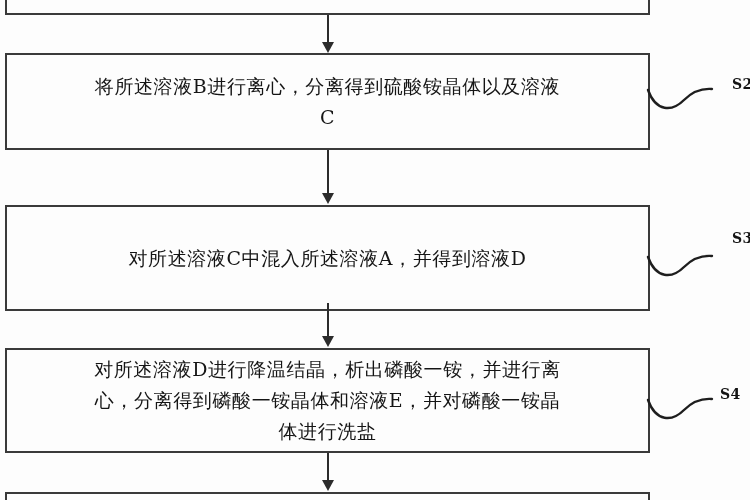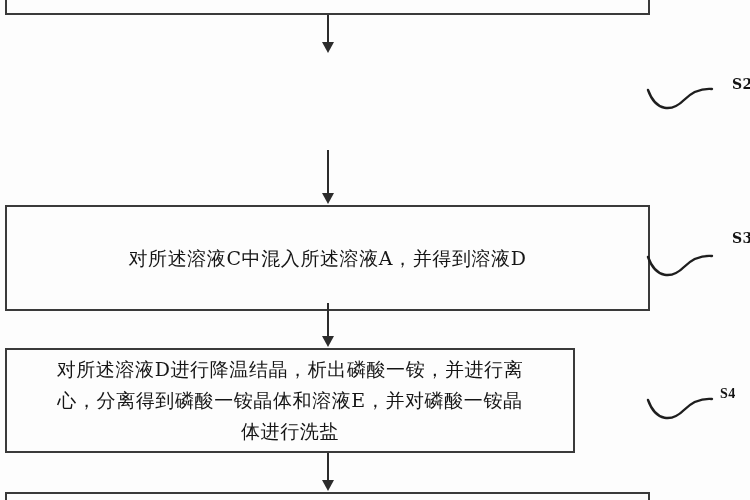--- a/index.html
+++ b/index.html
@@ -95,20 +95,24 @@
 
   <div class="node clip-top" style="left:5px; top:-40px; width:645px; height:55px;">
     <div class="node-text"></div>
   </div>
 
   <div class="arrow" style="left:327px; top:15px; height:38px;">
     <div class="shaft" style="height:28px;"></div>
     <div class="head" style="top:27px;"></div>
   </div>
 
+  <div class="node" style="left:5px; top:53px; width:645px; height:97px;">
+    <div class="node-text">将所述溶液B进行离心，分离得到硫酸铵晶体以及溶液
+C</div>
+  </div>
 
   <svg class="squiggle" style="left:646px; top:78px; width:70px; height:36px;" viewBox="0 0 70 36">
     <path d="M2,12 C10,34 26,34 38,22 C46,14 54,10 66,11" fill="none" stroke="#1e1e1e" stroke-width="2.4" stroke-linecap="round"></path>
   </svg>
   <div class="steplabel" style="left:712px; top:76px;">S2</div>
 
   <div class="arrow" style="left:327px; top:150px; height:55px;">
     <div class="shaft" style="height:44px;"></div>
     <div class="head" style="top:43px;"></div>
   </div>
@@ -120,30 +124,30 @@
   <svg class="squiggle" style="left:646px; top:245px; width:70px; height:36px;" viewBox="0 0 70 36">
     <path d="M2,12 C10,34 26,34 38,22 C46,14 54,10 66,11" fill="none" stroke="#1e1e1e" stroke-width="2.4" stroke-linecap="round"></path>
   </svg>
   <div class="steplabel" style="left:712px; top:230px;">S3</div>
 
   <div class="arrow" style="left:327px; top:303px; height:45px;">
     <div class="shaft" style="height:34px;"></div>
     <div class="head" style="top:33px;"></div>
   </div>
 
-  <div class="node" style="left:5px; top:348px; width:570px; height:105px;">
+  <div class="node" style="left:5px; top:348px; width:645px; height:105px;">
     <div class="node-text">对所述溶液D进行降温结晶，析出磷酸一铵，并进行离
 心，分离得到磷酸一铵晶体和溶液E，并对磷酸一铵晶
 体进行洗盐</div>
   </div>
 
   <svg class="squiggle" style="left:646px; top:388px; width:70px; height:36px;" viewBox="0 0 70 36">
     <path d="M2,12 C10,34 26,34 38,22 C46,14 54,10 66,11" fill="none" stroke="#1e1e1e" stroke-width="2.4" stroke-linecap="round"></path>
   </svg>
-  <div class="steplabel" style="left:700px; top:386px;font-family:Liberation Serif, serif;">S4</div>
+  <div class="steplabel" style="left:700px; top:386px;">S4</div>
 
   <div class="arrow" style="left:327px; top:453px; height:39px;">
     <div class="shaft" style="height:28px;"></div>
     <div class="head" style="top:27px;"></div>
   </div>
 
   <div class="node clip-bottom" style="left:5px; top:492px; width:645px; height:40px;">
     <div class="node-text"></div>
   </div>
 

